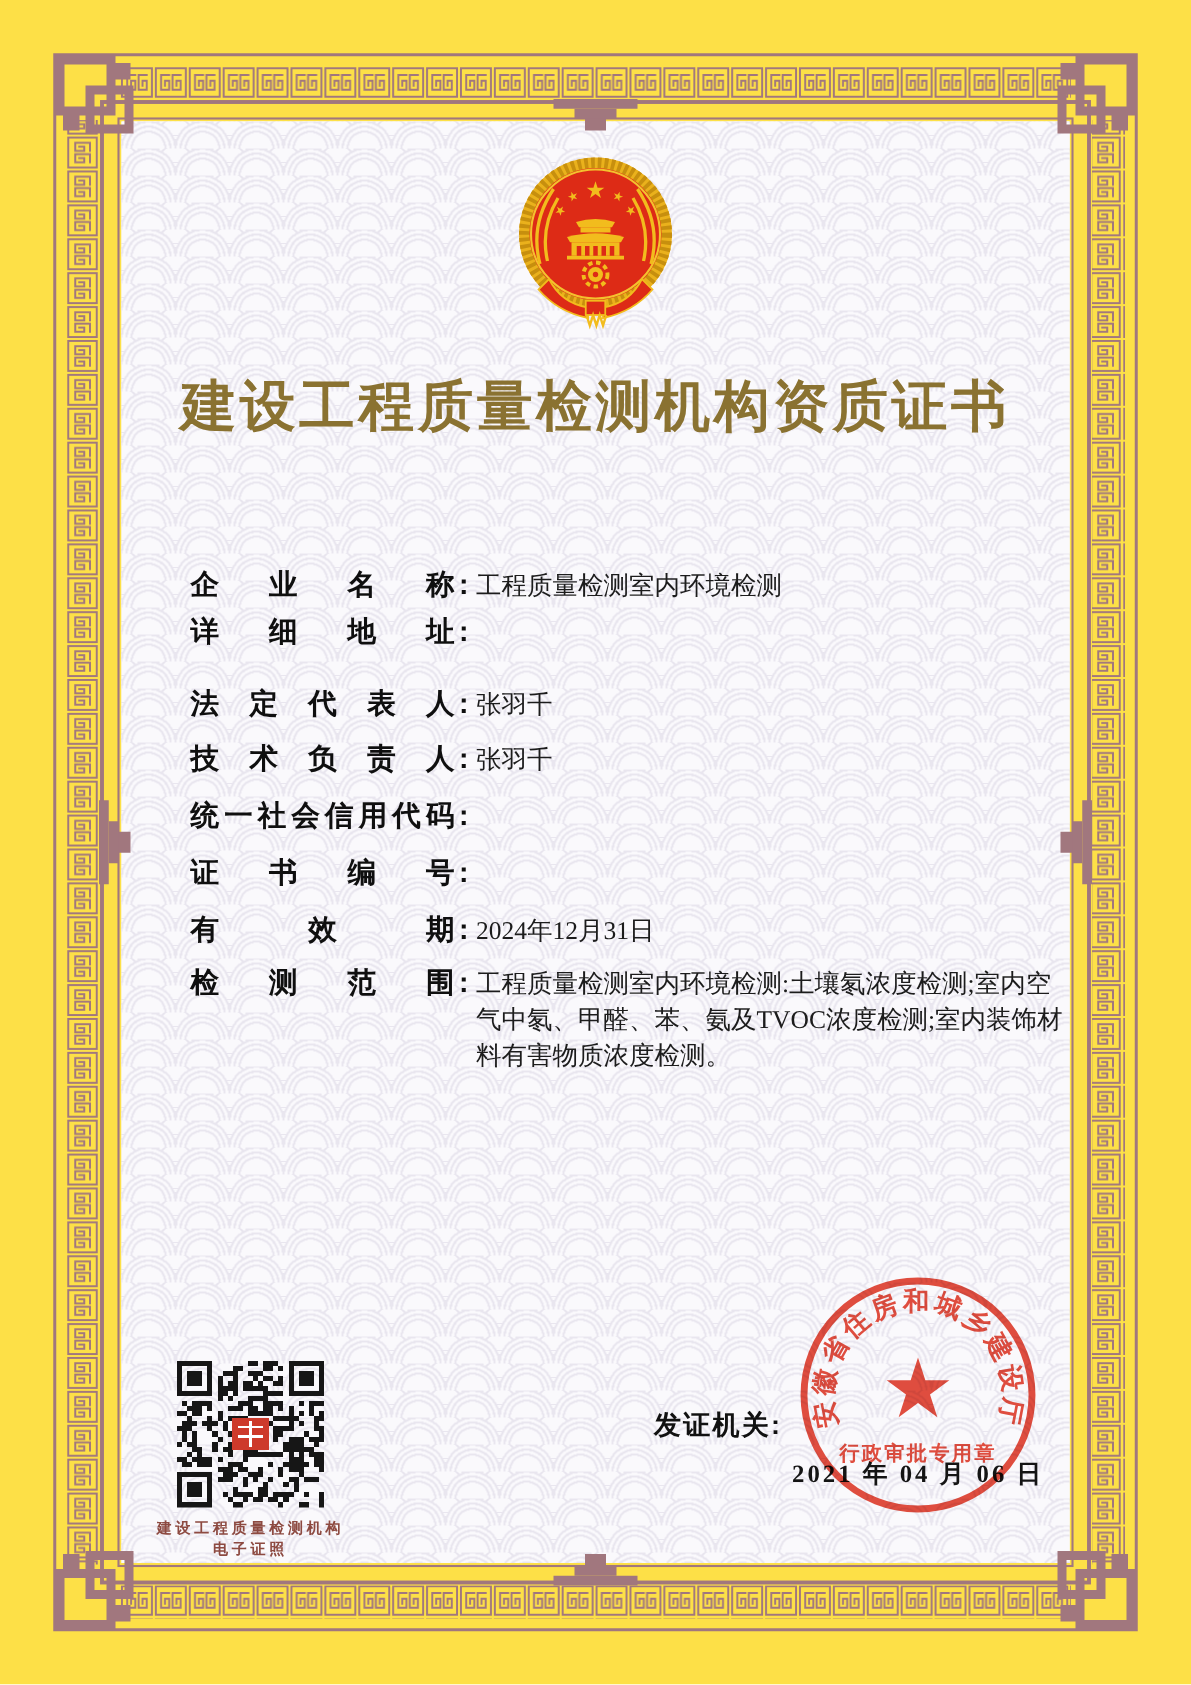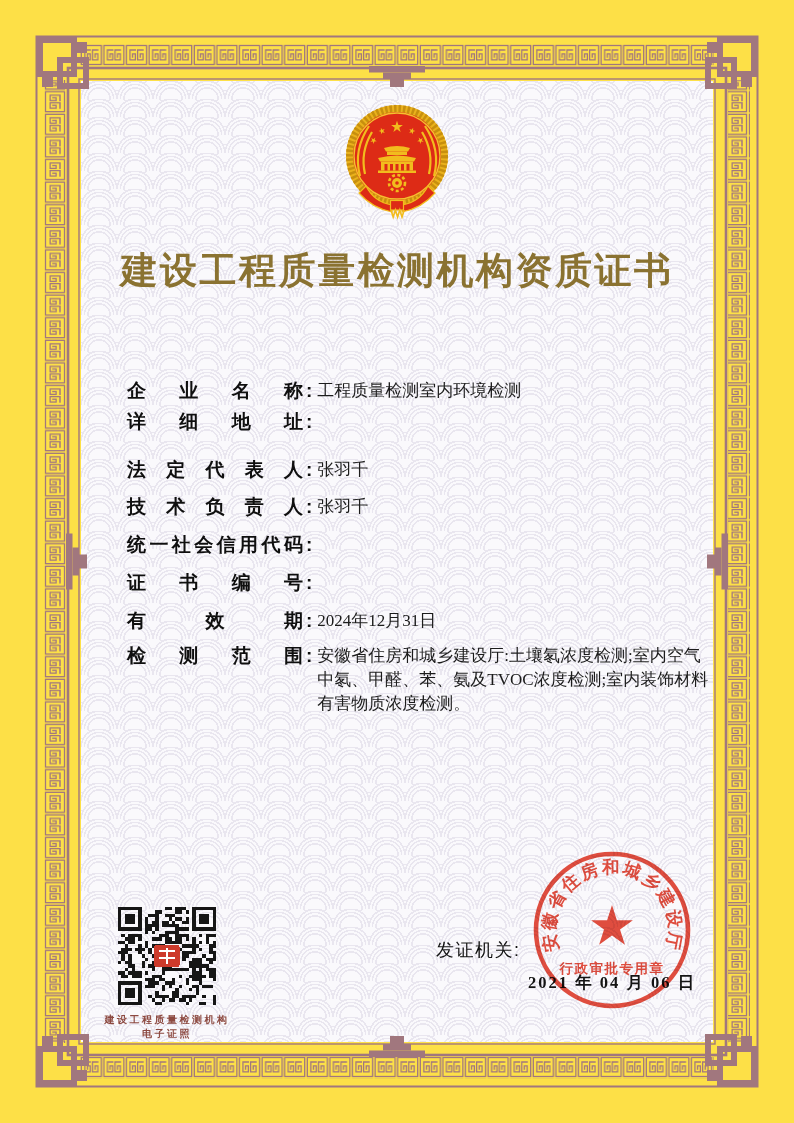--- a/index.html
+++ b/index.html
@@ -24,21 +24,21 @@
   .row .val{width:400px;font-family:"Liberation Serif","DejaVu Serif",serif;
     font-size:17px;color:#1c1c1c;line-height:24px;}
   .r1{top:378px}.r2{top:409px}.r3{top:457px}.r4{top:494px}
   .r5{top:532px}.r6{top:570px}.r7{top:608px}
   .r8{top:644px;align-items:flex-start}
   .r8 .jlabel,.r8 .colon{line-height:24px;}
   .qr-wrap{position:absolute;left:101px;top:907px;width:132px;text-align:center;}
   .qr-wrap svg{display:block;margin:0 auto;width:98px;height:98px;shape-rendering:crispEdges;}
   .qr-caption{margin-top:8px;font-family:"Liberation Serif","DejaVu Serif",serif;
     font-weight:700;font-size:10px;line-height:14px;letter-spacing:2.5px;color:#8d4a41;}
-  .issuer{position:absolute;left:436px;top:938px;font-size:18px;font-weight:400;
+  .issuer{position:absolute;left:436px;top:938px;font-size:18px;font-weight:700;
     letter-spacing:1.5px;color:#111;}
   .issue-date{position:absolute;left:528px;top:972px;font-family:"Liberation Serif","DejaVu Serif",serif;
     font-size:16.5px;font-weight:700;letter-spacing:2px;color:#141414;}
   svg.stamp{position:absolute;left:527px;top:845px;width:170px;height:170px;
     mix-blend-mode:multiply;opacity:.92;}
 </style>
 </head>
 <body>
 
 <div class="page">
@@ -209,21 +209,21 @@
       <span class="val">2024年12月31日</span>
   </div>
   <div class="row r8">
     <span class="jlabel">
         <span>检</span>
         <span>测</span>
         <span>范</span>
         <span>围</span>
       </span>
       <span class="colon">:</span>
-      <span class="val">安徽省住房和城乡建设厅:土壤氡浓度检测;室内空气中氡、甲醛、苯、氨及TVOC浓度检测;室内装饰材料有害物质浓度检测。</span>
+      <span class="val">工程质量检测室内环境检测:土壤氡浓度检测;室内空气中氡、甲醛、苯、氨及TVOC浓度检测;室内装饰材料有害物质浓度检测。</span>
   </div>
 
   <div class="qr-wrap">
     <svg viewBox="0 0 29 29">
       <g class="mods" fill="#161616">
           <rect x="0" y="0" width="1" height="1"></rect>
           <rect x="1" y="0" width="1" height="1"></rect>
           <rect x="2" y="0" width="1" height="1"></rect>
           <rect x="3" y="0" width="1" height="1"></rect>
           <rect x="4" y="0" width="1" height="1"></rect>

